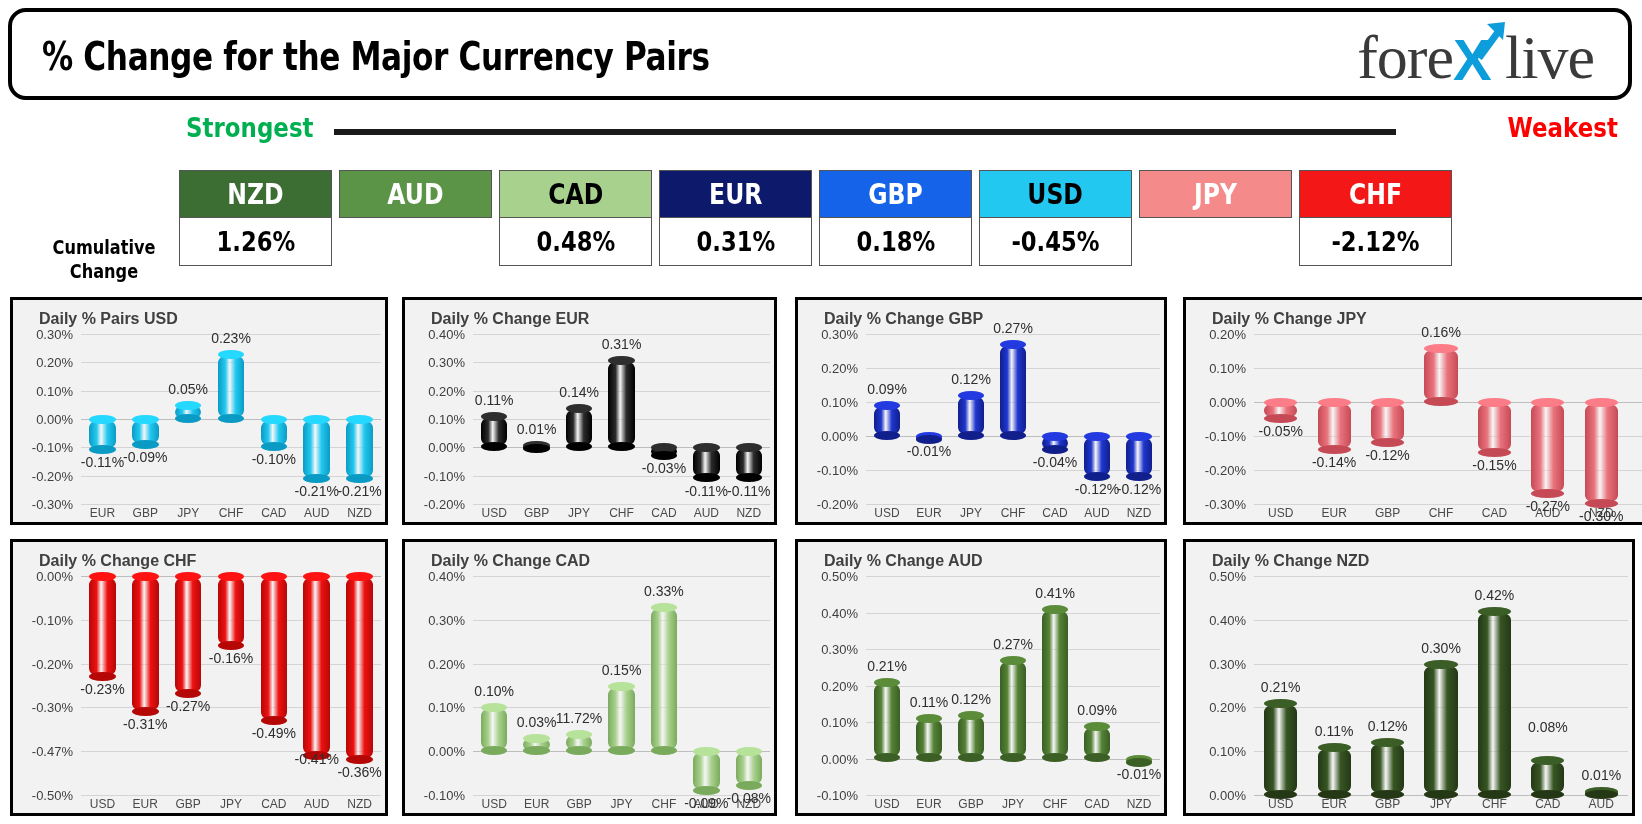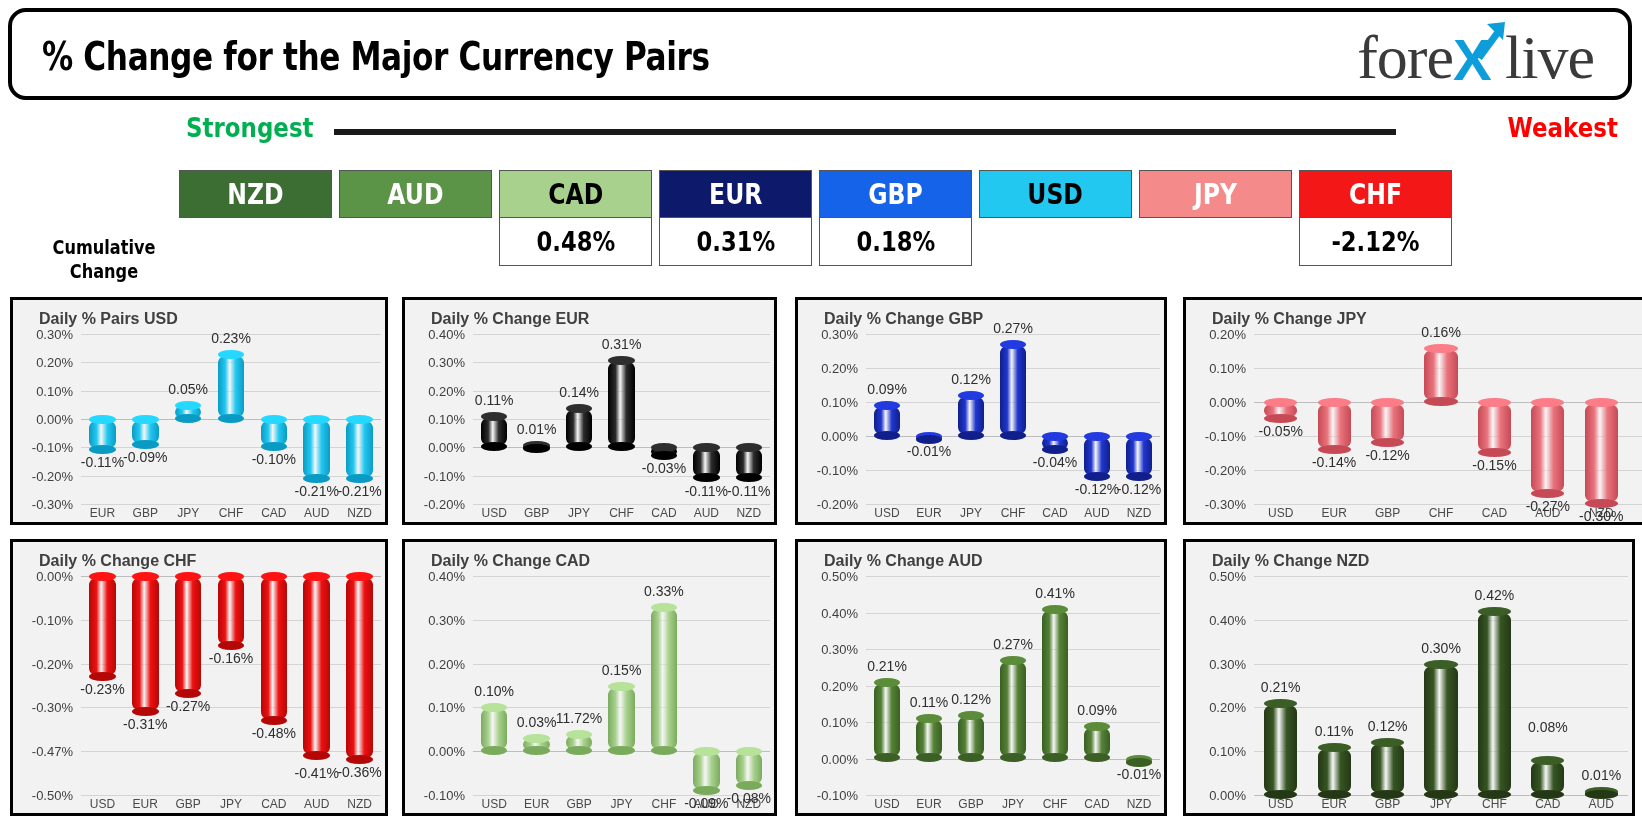--- a/index.html
+++ b/index.html
@@ -159,20 +159,23 @@
 
 <div class="cum-label">
   <div>Cumulative</div>
   <div>Change</div>
 </div>
 <div class="rank-row" id="rank-row">
     <div class="rank-cell">
       <div class="rank-head" style="background: rgb(60, 110, 52); color: rgb(255, 255, 255);">
         <span>NZD</span>
       </div>
+      <div class="rank-val">
+        <span>1.26%</span>
+      </div>
     </div>
     <div class="rank-cell">
       <div class="rank-head" style="background: rgb(92, 148, 71); color: rgb(255, 255, 255);">
         <span>AUD</span>
       </div>
     </div>
     <div class="rank-cell">
       <div class="rank-head" style="background: rgb(169, 209, 142); color: rgb(0, 0, 0);">
         <span>CAD</span>
       </div>
@@ -192,20 +195,23 @@
       <div class="rank-head" style="background: rgb(20, 99, 232); color: rgb(255, 255, 255);">
         <span>GBP</span>
       </div>
       <div class="rank-val">
         <span>0.18%</span>
       </div>
     </div>
     <div class="rank-cell">
       <div class="rank-head" style="background: rgb(34, 200, 240); color: rgb(0, 0, 0);">
         <span>USD</span>
+      </div>
+      <div class="rank-val">
+        <span>-0.45%</span>
       </div>
     </div>
     <div class="rank-cell">
       <div class="rank-head" style="background: rgb(245, 138, 138); color: rgb(255, 255, 255);">
         <span>JPY</span>
       </div>
     </div>
     <div class="rank-cell">
       <div class="rank-head" style="background: rgb(243, 23, 23); color: rgb(255, 255, 255);">
         <span>CHF</span>
@@ -520,26 +526,26 @@
           <div class="vlabel" style="left: 107.143px; top: 122.26px;">-0.27%</div>
           <div class="bar" style="left: 136.714px; top: 0px; width: 26.5714px; height: 70.08px; background: linear-gradient(to right, rgb(182, 7, 7) 0%, rgb(238, 17, 17) 28%, rgba(255, 255, 255, 0.333) 45%, rgb(238, 17, 17) 68%, rgb(182, 7, 7) 100%);">
             <div class="bar-cap" style="top: -4px; background: rgb(238, 17, 17); filter: brightness(1.08);"></div>
             <div class="bar-cap" style="bottom: -4px; background: rgb(182, 7, 7);"></div>
           </div>
           <div class="vlabel" style="left: 150px; top: 74.08px;">-0.16%</div>
           <div class="bar" style="left: 179.571px; top: 0px; width: 26.5714px; height: 144.54px; background: linear-gradient(to right, rgb(182, 7, 7) 0%, rgb(238, 17, 17) 28%, rgba(255, 255, 255, 0.333) 45%, rgb(238, 17, 17) 68%, rgb(182, 7, 7) 100%);">
             <div class="bar-cap" style="top: -4px; background: rgb(238, 17, 17); filter: brightness(1.08);"></div>
             <div class="bar-cap" style="bottom: -4px; background: rgb(182, 7, 7);"></div>
           </div>
-          <div class="vlabel" style="left: 192.857px; top: 148.54px;">-0.48%</div>
+          <div class="vlabel" style="left: 192.857px; top: 148.54px;">-0.49%</div>
           <div class="bar" style="left: 222.429px; top: 0px; width: 26.5714px; height: 179.58px; background: linear-gradient(to right, rgb(182, 7, 7) 0%, rgb(238, 17, 17) 28%, rgba(255, 255, 255, 0.333) 45%, rgb(238, 17, 17) 68%, rgb(182, 7, 7) 100%);">
             <div class="bar-cap" style="top: -4px; background: rgb(238, 17, 17); filter: brightness(1.08);"></div>
             <div class="bar-cap" style="bottom: -4px; background: rgb(182, 7, 7);"></div>
           </div>
-          <div class="vlabel" style="left: 235.714px; top: 189px;">-0.41%</div>
+          <div class="vlabel" style="left: 235.714px; top: 175px;">-0.41%</div>
           <div class="bar" style="left: 265.286px; top: 0px; width: 26.5714px; height: 183.96px; background: linear-gradient(to right, rgb(182, 7, 7) 0%, rgb(238, 17, 17) 28%, rgba(255, 255, 255, 0.333) 45%, rgb(238, 17, 17) 68%, rgb(182, 7, 7) 100%);">
             <div class="bar-cap" style="top: -4px; background: rgb(238, 17, 17); filter: brightness(1.08);"></div>
             <div class="bar-cap" style="bottom: -4px; background: rgb(182, 7, 7);"></div>
           </div>
           <div class="vlabel" style="left: 278.571px; top: 187.96px;">-0.36%</div>
         </div>
       </div>
     </div>
     <div class="panel" style="left: 402px; top: 539px; width: 375px; height: 277px;">
       <div class="panel-title">Daily % Change CAD</div>

